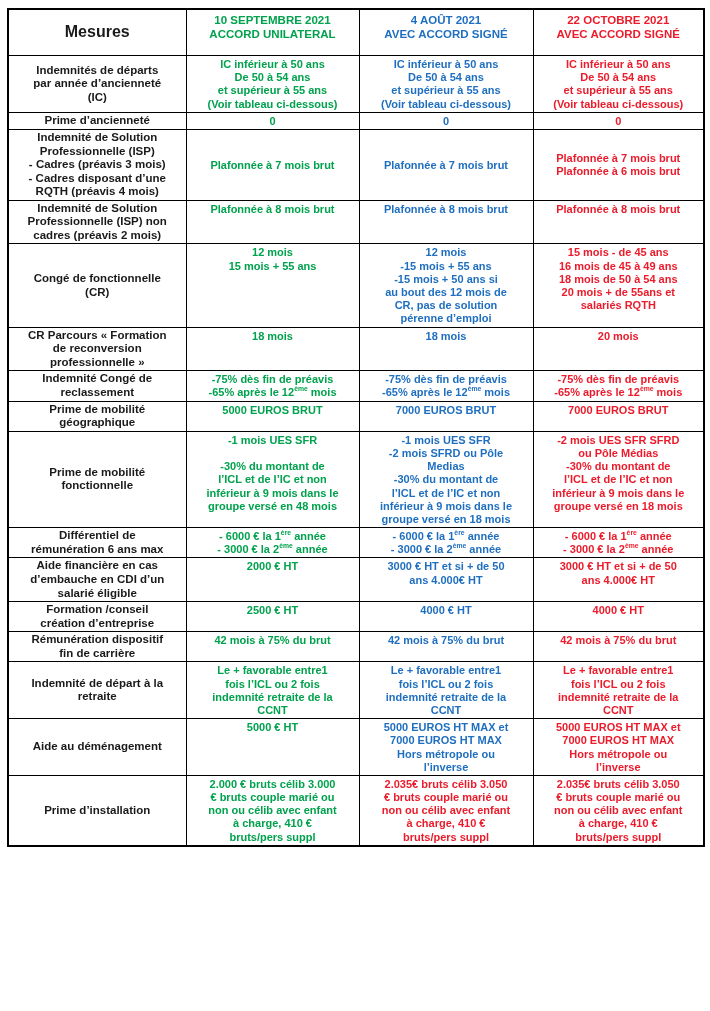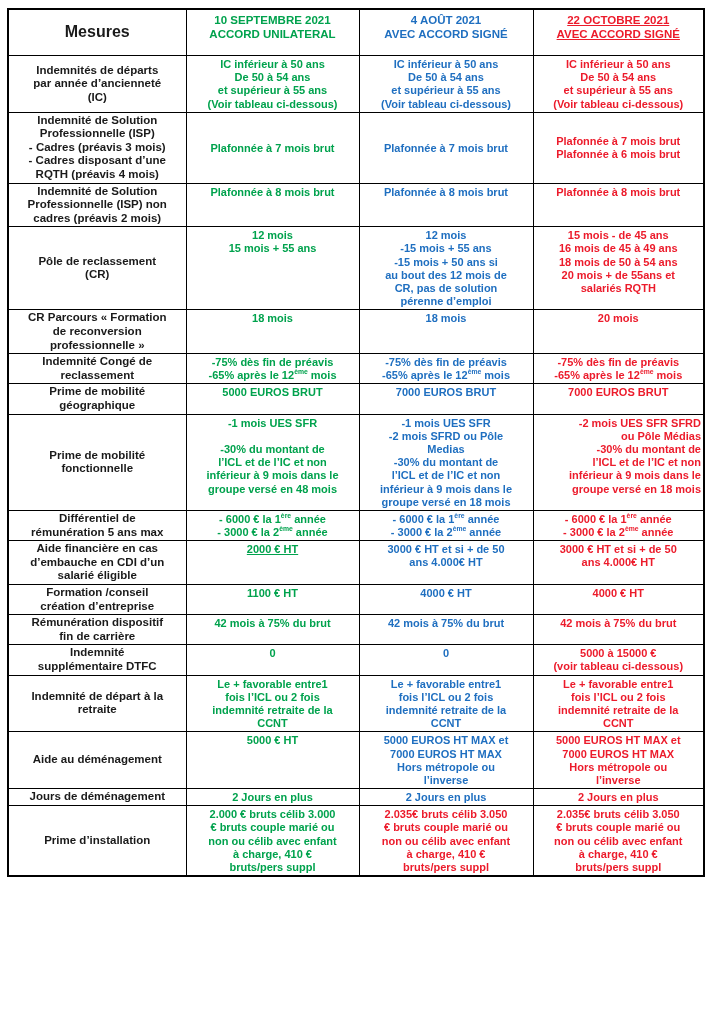--- a/index.html
+++ b/index.html
@@ -69,21 +69,21 @@
       <col style="width:174px">
       <col style="width:171px">
     </colgroup>
     <thead>
       <tr>
         <th class="label-cell">Mesures</th>
         <th class="value-cell head" style="color: rgb(0, 162, 77); margin-left: 24px;">10 SEPTEMBRE 2021
 ACCORD UNILATERAL</th>
         <th class="value-cell head" style="color: rgb(31, 111, 192);">4 AOÛT 2021
 AVEC ACCORD SIGNÉ</th>
-        <th class="value-cell head" style="color: rgb(236, 27, 43); text-decoration: underline;">22 OCTOBRE 2021
+        <th class="value-cell head" style="color: rgb(236, 27, 43);">22 OCTOBRE 2021
 AVEC ACCORD SIGNÉ</th>
       </tr>
     </thead>
     <tbody>
         <tr>
           <td class="label-cell">Indemnités de départs
 par année d’ancienneté
 (IC)</td>
           <td class="value-cell" style="color: rgb(0, 162, 77);">IC inférieur à 50 ans
 De 50 à 54 ans
@@ -92,40 +92,46 @@
           <td class="value-cell" style="color: rgb(31, 111, 192);">IC inférieur à 50 ans
 De 50 à 54 ans
 et supérieur à 55 ans
 (Voir tableau ci-dessous)</td>
           <td class="value-cell" style="color: rgb(236, 27, 43);">IC inférieur à 50 ans
 De 50 à 54 ans
 et supérieur à 55 ans
 (Voir tableau ci-dessous)</td>
         </tr>
         <tr>
+          <td class="label-cell">Prime d’ancienneté</td>
+          <td class="value-cell" style="color: rgb(0, 162, 77);">0</td>
+          <td class="value-cell" style="color: rgb(31, 111, 192);">0</td>
+          <td class="value-cell" style="color: rgb(236, 27, 43);">0</td>
+        </tr>
+        <tr>
           <td class="label-cell">Indemnité de Solution
 Professionnelle (ISP)
 - Cadres (préavis 3 mois)
 - Cadres disposant d’une
 RQTH (préavis 4 mois)</td>
           <td class="value-cell" style="vertical-align: middle; color: rgb(0, 162, 77);">Plafonnée à 7 mois brut</td>
           <td class="value-cell" style="vertical-align: middle; color: rgb(31, 111, 192);">Plafonnée à 7 mois brut</td>
           <td class="value-cell" style="vertical-align: middle; color: rgb(236, 27, 43);">Plafonnée à 7 mois brut
 Plafonnée à 6 mois brut</td>
         </tr>
         <tr>
           <td class="label-cell">Indemnité de Solution
 Professionnelle (ISP) non
 cadres (préavis 2 mois)</td>
           <td class="value-cell" style="color: rgb(0, 162, 77);">Plafonnée à 8 mois brut</td>
           <td class="value-cell" style="color: rgb(31, 111, 192);">Plafonnée à 8 mois brut</td>
           <td class="value-cell" style="color: rgb(236, 27, 43);">Plafonnée à 8 mois brut</td>
         </tr>
         <tr>
-          <td class="label-cell">Pôle de reclassement
+          <td class="label-cell">Congé de fonctionnelle
 (CR)</td>
           <td class="value-cell" style="color: rgb(0, 162, 77);">12 mois
 15 mois + 55 ans</td>
           <td class="value-cell" style="color: rgb(31, 111, 192);">12 mois
 -15 mois + 55 ans
 -15 mois + 50 ans si
 au bout des 12 mois de
 CR, pas de solution
 pérenne d’emploi</td>
           <td class="value-cell" style="color: rgb(236, 27, 43);">15 mois - de 45 ans
@@ -168,68 +174,60 @@
 l’ICL et de l’IC et non
 inférieur à 9 mois dans le
 groupe versé en 48 mois</td>
           <td class="value-cell" style="color: rgb(31, 111, 192);">-1 mois UES SFR
 -2 mois SFRD ou Pôle
 Medias
 -30% du montant de
 l’ICL et de l’IC et non
 inférieur à 9 mois dans le
 groupe versé en 18 mois</td>
-          <td class="value-cell" style="color: rgb(236, 27, 43); text-align: right;">-2 mois UES SFR  SFRD
+          <td class="value-cell" style="color: rgb(236, 27, 43);">-2 mois UES SFR  SFRD
 ou Pôle Médias
 -30% du montant de
 l’ICL et de l’IC et non
 inférieur à 9 mois dans le
 groupe versé en 18 mois</td>
         </tr>
         <tr>
           <td class="label-cell">Différentiel de
-rémunération 5 ans max</td>
+rémunération 6 ans max</td>
           <td class="value-cell" style="color: rgb(0, 162, 77);">- 6000 €  la 1<sup>ère</sup> année
 - 3000 € la 2<sup>ème</sup> année</td>
           <td class="value-cell" style="color: rgb(31, 111, 192);">- 6000 €  la 1<sup>ère</sup> année
 - 3000 € la 2<sup>ème</sup> année</td>
           <td class="value-cell" style="color: rgb(236, 27, 43);">- 6000 €  la 1<sup>ère</sup> année
 - 3000 € la 2<sup>ème</sup> année</td>
         </tr>
         <tr>
           <td class="label-cell">Aide financière en cas
 d’embauche en CDI d’un
 salarié éligible</td>
-          <td class="value-cell" style="color: rgb(0, 162, 77); text-decoration: underline;">2000 € HT</td>
+          <td class="value-cell" style="color: rgb(0, 162, 77);">2000 € HT</td>
           <td class="value-cell" style="color: rgb(31, 111, 192);">3000 € HT et si + de 50
 ans 4.000€ HT</td>
           <td class="value-cell" style="color: rgb(236, 27, 43);">3000 € HT et si + de 50
 ans 4.000€ HT</td>
         </tr>
         <tr>
           <td class="label-cell">Formation /conseil
 création d’entreprise</td>
-          <td class="value-cell" style="color: rgb(0, 162, 77);">1100 € HT</td>
+          <td class="value-cell" style="color: rgb(0, 162, 77);">2500 € HT</td>
           <td class="value-cell" style="color: rgb(31, 111, 192);">4000 € HT</td>
           <td class="value-cell" style="color: rgb(236, 27, 43);">4000 € HT</td>
         </tr>
         <tr>
           <td class="label-cell">Rémunération dispositif
 fin de carrière</td>
           <td class="value-cell" style="color: rgb(0, 162, 77);">42 mois à 75% du brut</td>
           <td class="value-cell" style="color: rgb(31, 111, 192);">42 mois à 75% du brut</td>
           <td class="value-cell" style="color: rgb(236, 27, 43);">42 mois à 75% du brut</td>
-        </tr>
-        <tr>
-          <td class="label-cell">Indemnité
-supplémentaire DTFC</td>
-          <td class="value-cell" style="color: rgb(0, 162, 77);">0</td>
-          <td class="value-cell" style="color: rgb(31, 111, 192);">0</td>
-          <td class="value-cell" style="color: rgb(236, 27, 43);">5000 à 15000 €
-(voir tableau ci-dessous)</td>
         </tr>
         <tr>
           <td class="label-cell">Indemnité de départ à la
 retraite</td>
           <td class="value-cell" style="color: rgb(0, 162, 77);">Le + favorable entre1
 fois l’ICL ou 2 fois
 indemnité retraite de la
 CCNT</td>
           <td class="value-cell" style="color: rgb(31, 111, 192);">Le + favorable entre1
 fois l’ICL ou 2 fois
@@ -244,26 +242,20 @@
           <td class="label-cell">Aide au déménagement</td>
           <td class="value-cell" style="color: rgb(0, 162, 77);">5000 € HT</td>
           <td class="value-cell" style="color: rgb(31, 111, 192);">5000 EUROS HT MAX et
 7000 EUROS HT MAX
 Hors métropole ou
 l’inverse</td>
           <td class="value-cell" style="color: rgb(236, 27, 43);">5000 EUROS HT MAX et
 7000 EUROS HT MAX
 Hors métropole ou
 l’inverse</td>
-        </tr>
-        <tr>
-          <td class="label-cell">Jours de déménagement</td>
-          <td class="value-cell" style="color: rgb(0, 162, 77);">2 Jours en plus</td>
-          <td class="value-cell" style="color: rgb(31, 111, 192);">2 Jours en plus</td>
-          <td class="value-cell" style="color: rgb(236, 27, 43);">2 Jours en plus</td>
         </tr>
         <tr>
           <td class="label-cell">Prime d’installation</td>
           <td class="value-cell" style="color: rgb(0, 162, 77);">2.000 € bruts célib 3.000
 € bruts couple marié ou
 non ou célib avec enfant
 à charge, 410 €
 bruts/pers suppl</td>
           <td class="value-cell" style="color: rgb(236, 27, 43);">2.035€ bruts célib 3.050
 € bruts couple marié ou

